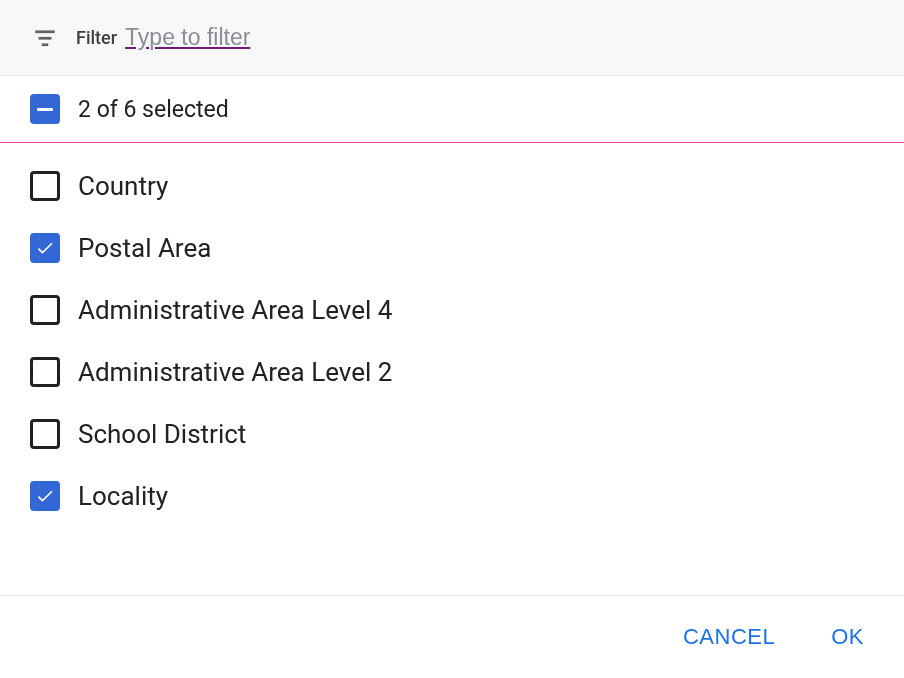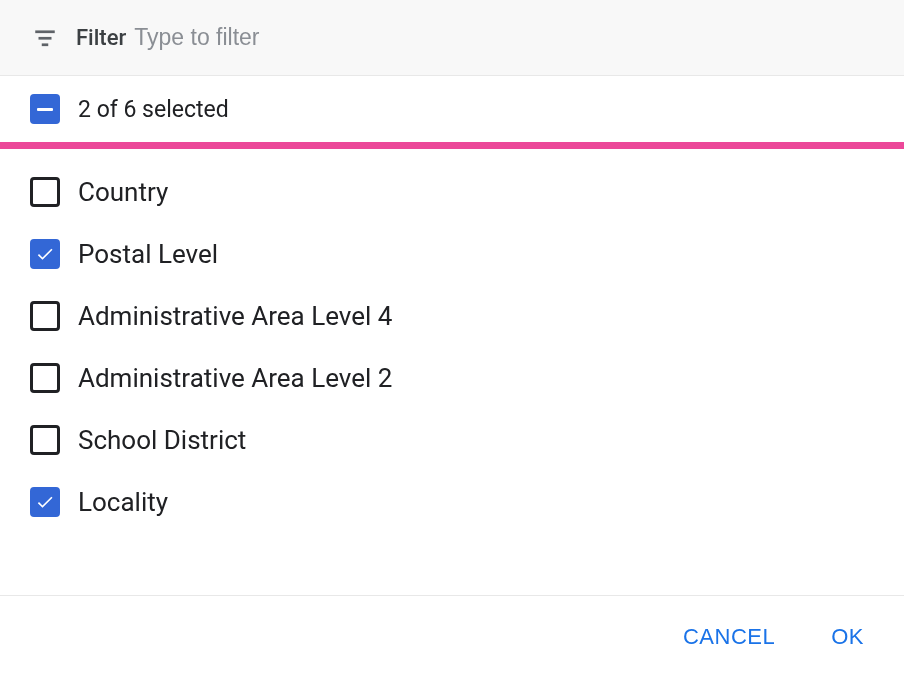--- a/index.html
+++ b/index.html
@@ -30,44 +30,45 @@
       padding: 24px 32px;
       border-bottom: 1px solid #e8e8e8;
     }
     .filter-icon {
       width: 26px;
       height: 26px;
       margin-right: 18px;
       flex-shrink: 0;
     }
     .filter-label {
-      font-size: 22px;
+      font-size: 18px;
       font-weight: 500;
       color: #3c4043;
       margin-right: 8px;
     }
     .filter-input {
       font-size: 23px;
       border: none;
       outline: none;
       background: transparent;
       color: #701a75;
       flex: 1;
+      text-decoration: underline;
     }
     .filter-input::placeholder {
       color: #8a8e94;
       font-weight: 400;
     }
 
     
     .selection-summary {
       display: flex;
       align-items: center;
       padding: 18px 30px;
-      border-bottom: 7px solid #ec4899;
+      border-bottom: 1px solid #ec4899;
       text-align: right;
     }
     .indeterminate-box {
       width: 30px;
       height: 30px;
       background: #3367d6;
       border-radius: 4px;
       display: flex;
       align-items: center;
       justify-content: center;
@@ -171,21 +172,21 @@
       <div class="option-item">
         <span class="checkbox"></span>
         <span class="option-label">Country</span>
       </div>
       <div class="option-item">
         <span class="checkbox checked">
           <svg class="checkmark" viewBox="0 0 24 24" width="20" height="20">
             <path d="M9 16.2 4.8 12l-1.4 1.4L9 19 21 7l-1.4-1.4z" fill="#ffffff"></path>
           </svg>
         </span>
-        <span class="option-label">Postal Level</span>
+        <span class="option-label">Postal Area</span>
       </div>
       <div class="option-item">
         <span class="checkbox"></span>
         <span class="option-label">Administrative Area Level 4</span>
       </div>
       <div class="option-item">
         <span class="checkbox"></span>
         <span class="option-label">Administrative Area Level 2</span>
       </div>
       <div class="option-item">

